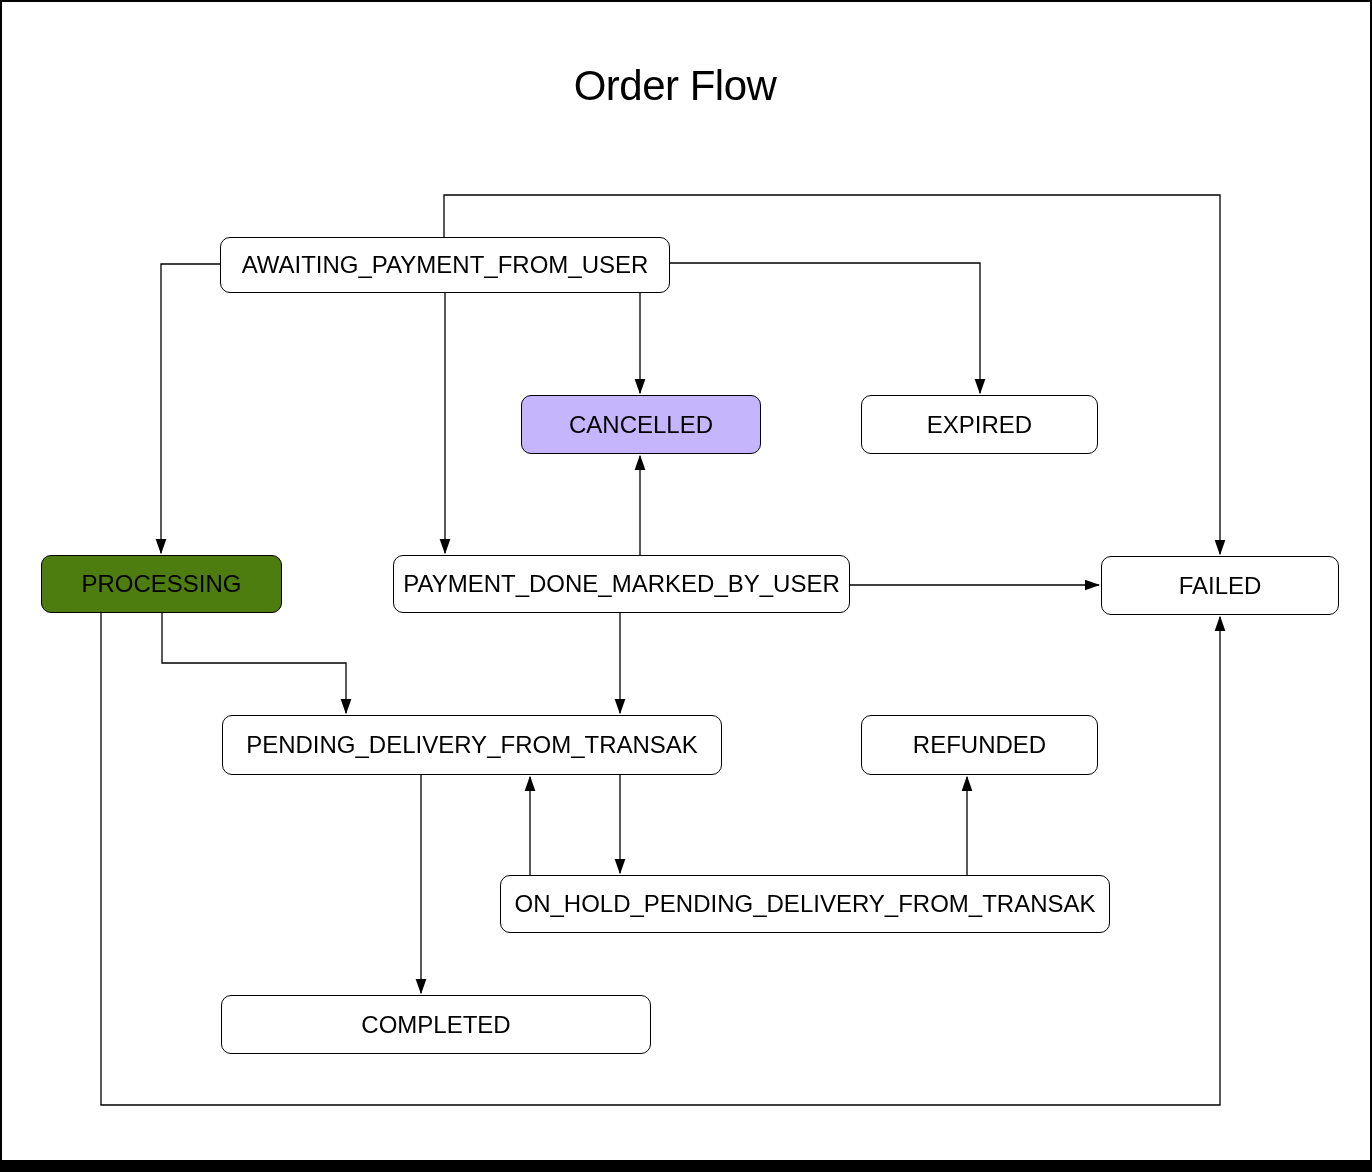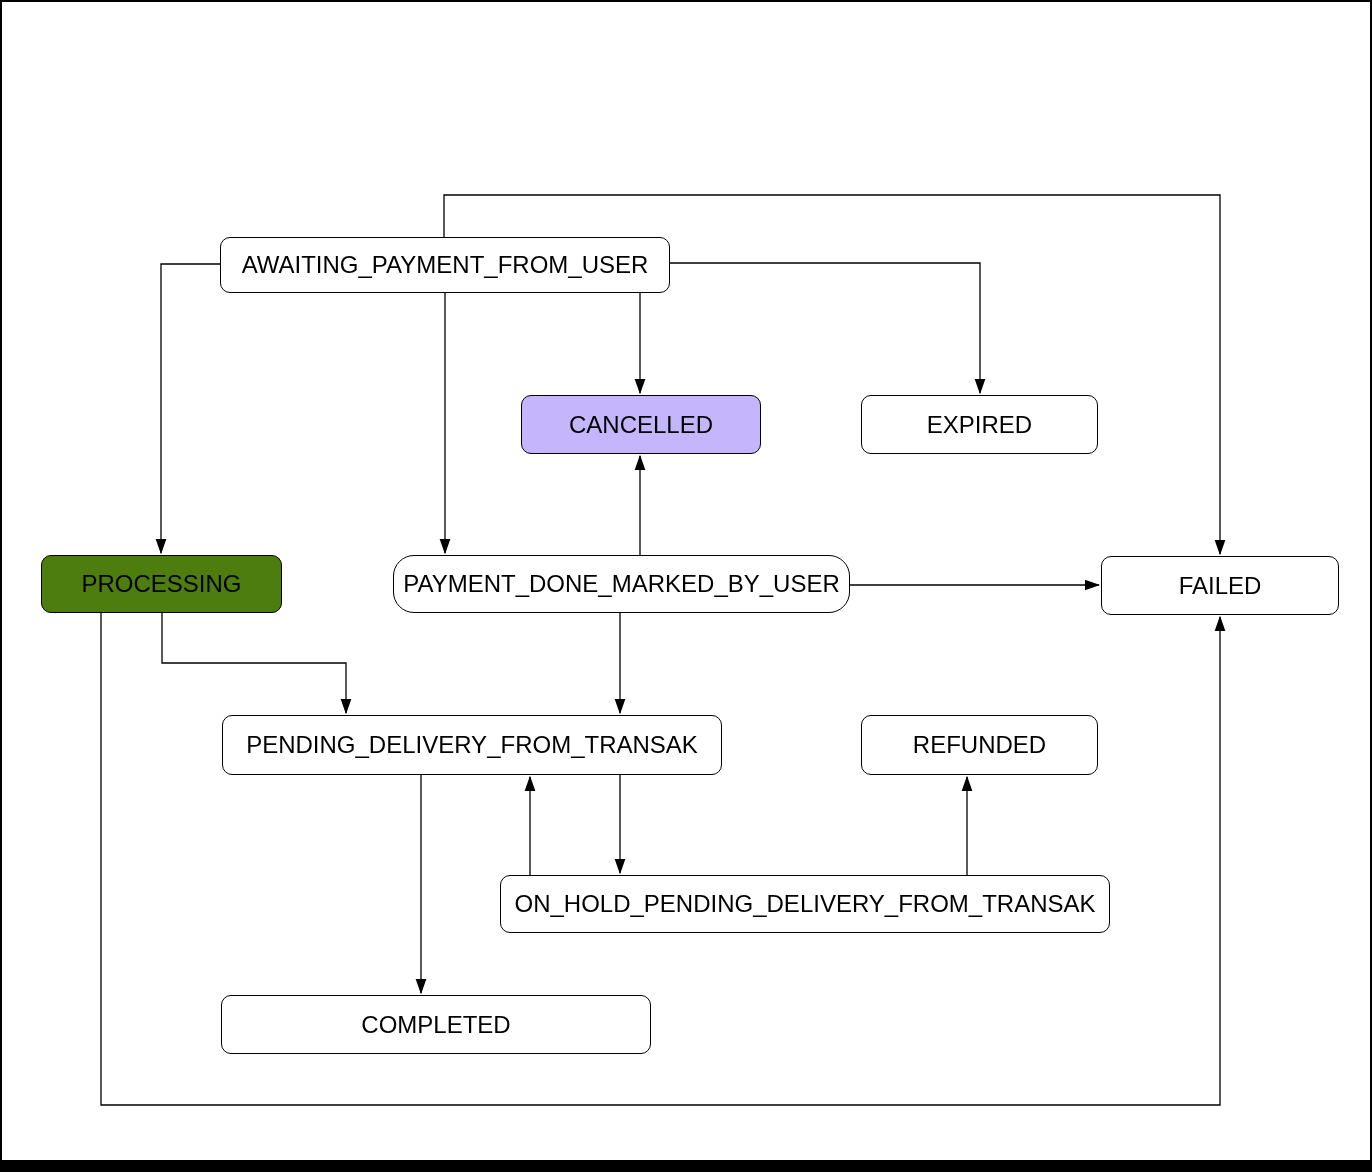--- a/index.html
+++ b/index.html
@@ -33,20 +33,21 @@
     border-radius:10px;
     display:flex; align-items:center; justify-content:center;
     font-size:24px; color:#000000;
     white-space:nowrap;
   }
 </style>
 </head>
 <body>
 
 <div class="canvas">
+  <div class="title">Order Flow</div>
 
   <svg class="edges" width="1372" height="1172" viewBox="0 0 1372 1172">
     <defs>
       <marker id="arrow" viewBox="0 0 12 10" refX="11" refY="5" markerWidth="12" markerHeight="10" orient="auto-start-reverse">
         <path d="M0,0.8 L12,5 L0,9.2 Z" fill="#000000"></path>
       </marker>
     </defs>
     <g id="edge-group">
         <polyline points="220,264 161,264 161,553" fill="none" stroke="#000000" stroke-width="1.3" marker-end="url(#arrow)"></polyline>
         <polyline points="445,293 445,553" fill="none" stroke="#000000" stroke-width="1.3" marker-end="url(#arrow)"></polyline>
@@ -71,21 +72,21 @@
       </div>
       <div class="node" style="left: 521px; top: 395px; width: 240px; height: 59px; background: #c4b5fd; border-color: rgb(0, 0, 0); color: rgb(0, 0, 0);">
         <span>CANCELLED</span>
       </div>
       <div class="node" style="left: 861px; top: 395px; width: 237px; height: 59px; background: rgb(255, 255, 255); border-color: rgb(0, 0, 0); color: rgb(0, 0, 0);">
         <span>EXPIRED</span>
       </div>
       <div class="node" style="left: 41px; top: 555px; width: 241px; height: 58px; background: #4d7c0f; border-color: rgb(0, 0, 0); color: rgb(0, 0, 0);">
         <span>PROCESSING</span>
       </div>
-      <div class="node" style="left: 393px; top: 555px; width: 457px; height: 58px; background: rgb(255, 255, 255); border-color: rgb(0, 0, 0); color: rgb(0, 0, 0); border-radius: 21px;">
+      <div class="node" style="left: 393px; top: 555px; width: 457px; height: 58px; background: rgb(255, 255, 255); border-color: rgb(0, 0, 0); color: rgb(0, 0, 0);">
         <span>PAYMENT_DONE_MARKED_BY_USER</span>
       </div>
       <div class="node" style="left: 1101px; top: 556px; width: 238px; height: 59px; background: rgb(255, 255, 255); border-color: rgb(0, 0, 0); color: rgb(0, 0, 0);">
         <span>FAILED</span>
       </div>
       <div class="node" style="left: 222px; top: 715px; width: 500px; height: 60px; background: rgb(255, 255, 255); border-color: rgb(0, 0, 0); color: rgb(0, 0, 0);">
         <span>PENDING_DELIVERY_FROM_TRANSAK</span>
       </div>
       <div class="node" style="left: 861px; top: 715px; width: 237px; height: 60px; background: rgb(255, 255, 255); border-color: rgb(0, 0, 0); color: rgb(0, 0, 0);">
         <span>REFUNDED</span>

